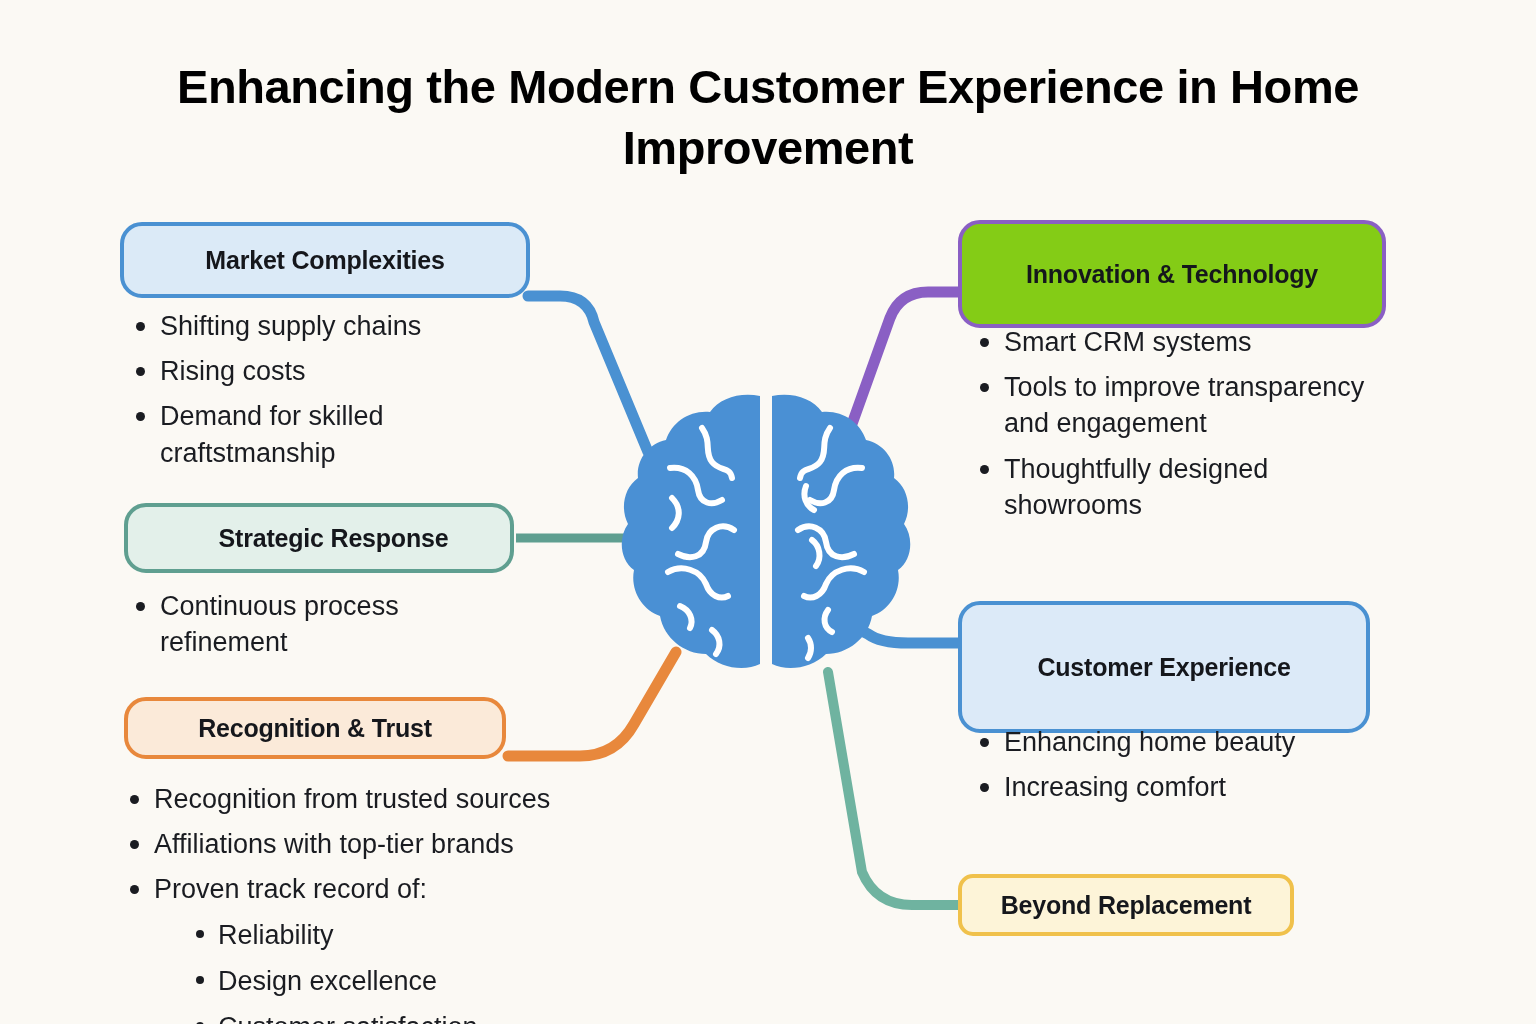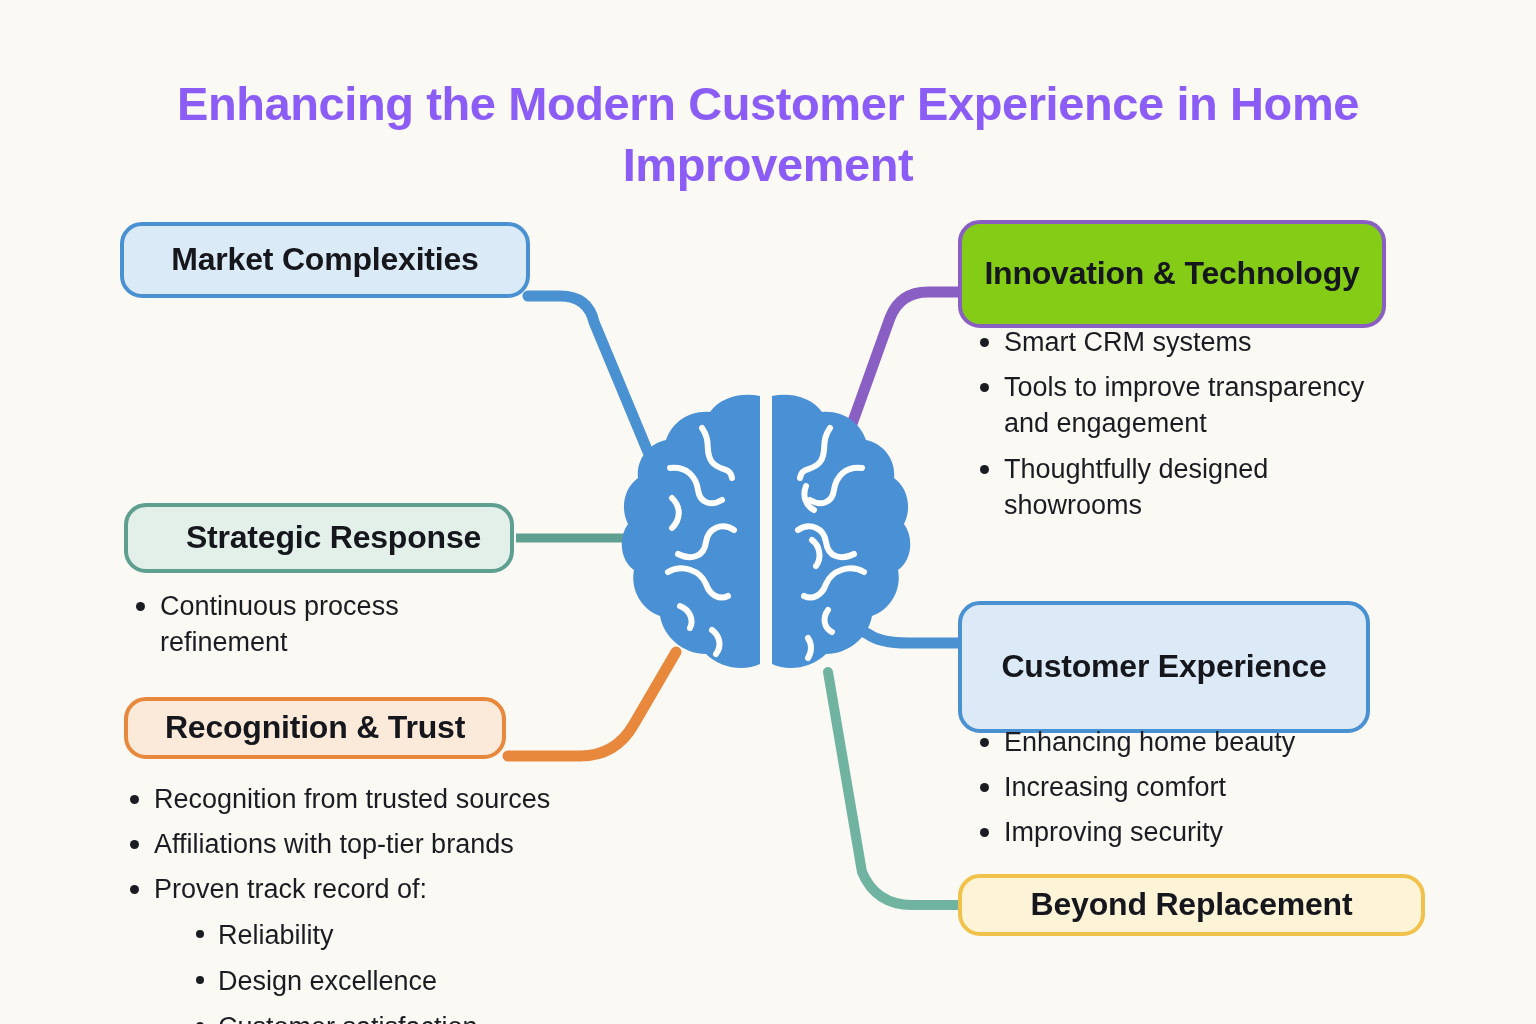--- a/index.html
+++ b/index.html
@@ -15,28 +15,28 @@
     background: #fbf9f4;
     overflow: hidden;
     font-family: "Liberation Sans", sans-serif;
     color: #15171c;
   }
 
   
   #title {
     position: absolute;
     left: 168px;
-    top: 73px;
+    top: 56px;
     width: 1200px;
     text-align: center;
     font-size: 47px;
     font-weight: bold;
     line-height: 1.30;
     letter-spacing: -0.4px;
-    color: #8b5cf6;
+    color: #000000;
   }
 
   
   #connectors {
     position: absolute;
     left: 0;
     top: 0;
     width: 1536px;
     height: 1024px;
     pointer-events: none;
@@ -56,21 +56,21 @@
     position: absolute;
     box-sizing: border-box;
     border-radius: 22px;
     border-style: solid;
     border-width: 4px;
     display: flex;
     align-items: center;
     justify-content: center;
     text-align: center;
     font-weight: bold;
-    font-size: 32px;
+    font-size: 25px;
     line-height: 1.22;
     letter-spacing: -0.2px;
     padding: 4px 14px;
   }
 
   .node-blue   { background: #dbeaf7; border-color: #4a91d2; }
   .node-green  { background: #e3f0ea; border-color: #5f9f90; padding-left: 43px; }
   .node-orange { background: #fbead9; border-color: #e8883c; text-align: center; }
   .node-purple { background: #84cc16; border-color: #8a5fc4; }
   .node-yellow { background: #fdf4d8; border-color: #f0c14b; }
@@ -187,20 +187,27 @@
       <path d="M196 158 C 204 164, 206 176, 200 184"></path>
       <path d="M212 228 C 206 236, 208 246, 216 250"></path>
       <path d="M192 256 C 196 262, 196 270, 192 276"></path>
     </g>
   </svg>
 
   <div class="node node-blue" style="left:120px; top:222px; width:410px; height:76px;">
     <span>Market Complexities</span>
   </div>
 
+  <div class="bullets" style="left:126px; top:308px; width:400px;">
+    <ul>
+      <li><span>Shifting supply chains</span></li>
+      <li><span>Rising costs</span></li>
+      <li><span>Demand for skilled craftstmanship</span></li>
+    </ul>
+  </div>
 
   <div class="node node-green" style="left:124px; top:503px; width:390px; height:70px;">
     <span>Strategic Response</span>
   </div>
 
   <div class="bullets" style="left:126px; top:588px; width:380px;">
     <ul>
       <li><span>Continuous process refinement</span></li>
     </ul>
   </div>
@@ -237,21 +244,20 @@
   </div>
 
   <div class="node node-lblue" style="left:958px; top:601px; width:412px; height:132px;">
     <span>Customer Experience</span>
   </div>
 
   <div class="bullets" style="left:970px; top:724px; width:400px;">
     <ul>
       <li><span>Enhancing home beauty</span></li>
       <li><span>Increasing comfort</span></li>
-      <li><span>Improving security</span></li>
-    </ul>
-  </div>
-
-  <div class="node node-yellow" style="left:958px; top:874px; width:467px; height:62px;">
+    </ul>
+  </div>
+
+  <div class="node node-yellow" style="left:958px; top:874px; width:336px; height:62px;border-radius:15px;">
     <span>Beyond Replacement</span>
   </div>
 
 </div>
 
 </body></html>

